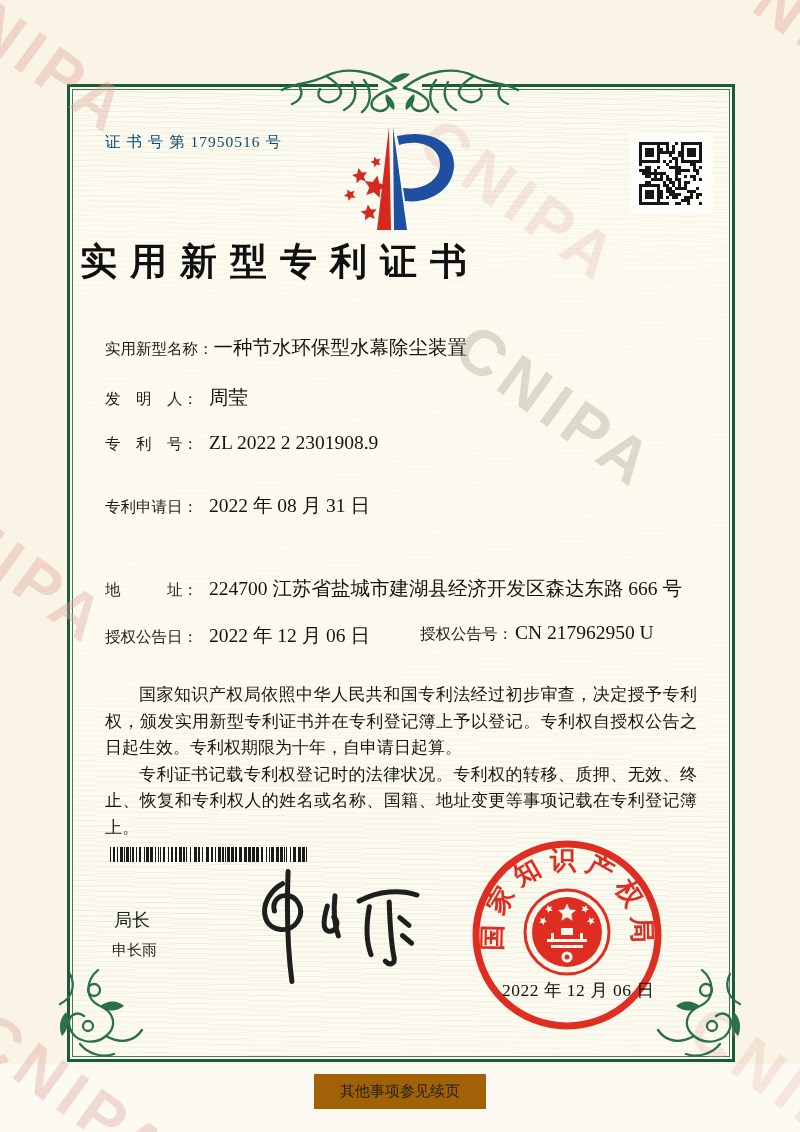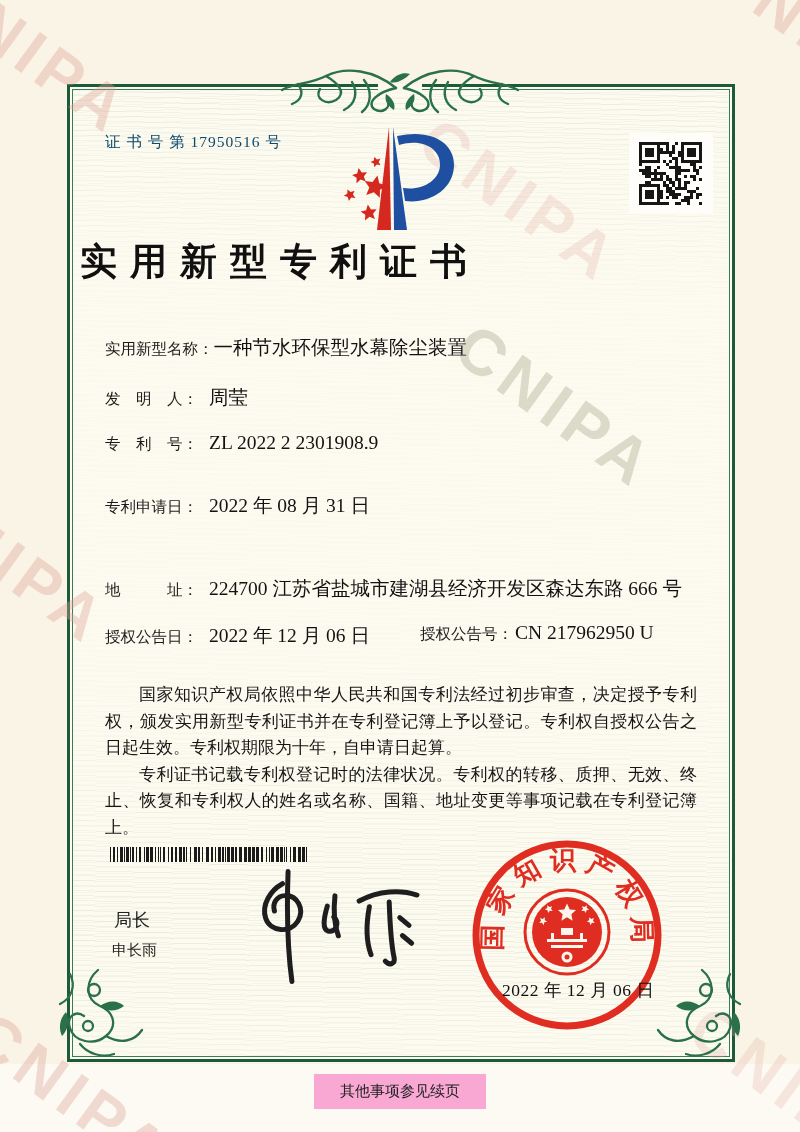--- a/index.html
+++ b/index.html
@@ -47,21 +47,21 @@
   .signer-title{position:absolute;left:114px;top:908px;font-family:"Liberation Sans",sans-serif;
                 font-size:18px;color:#222;}
   .signer-name{position:absolute;left:112px;top:941px;font-family:Liberation Sans, sans-serif;
                font-size:15px;color:#222;}
   .signature{position:absolute;left:232px;top:866px;}
   .seal{position:absolute;left:468px;top:836px;opacity:0.95;}
   .seal-date{position:absolute;left:502px;top:978px;font-size:17.5px;letter-spacing:0.5px;color:#111;z-index:6;}
   .page-indicator{position:absolute;left:67px;top:1030px;width:668px;text-align:center;
                   font-size:13.5px;color:#222;}
   .continuation{position:absolute;left:400px;top:1074px;transform:translateX(-50%);
-                background:#f9a8d4;padding:8px 26px;font-size:15px;color:#222;white-space:nowrap;z-index:6;}
+                background:#a16207;padding:8px 26px;font-size:15px;color:#222;white-space:nowrap;z-index:6;}
 </style>
 </head>
 <body>
 
 <div class="page">
 
   <div class="frame">
     <div class="frame-inner"></div>
   </div>
 

